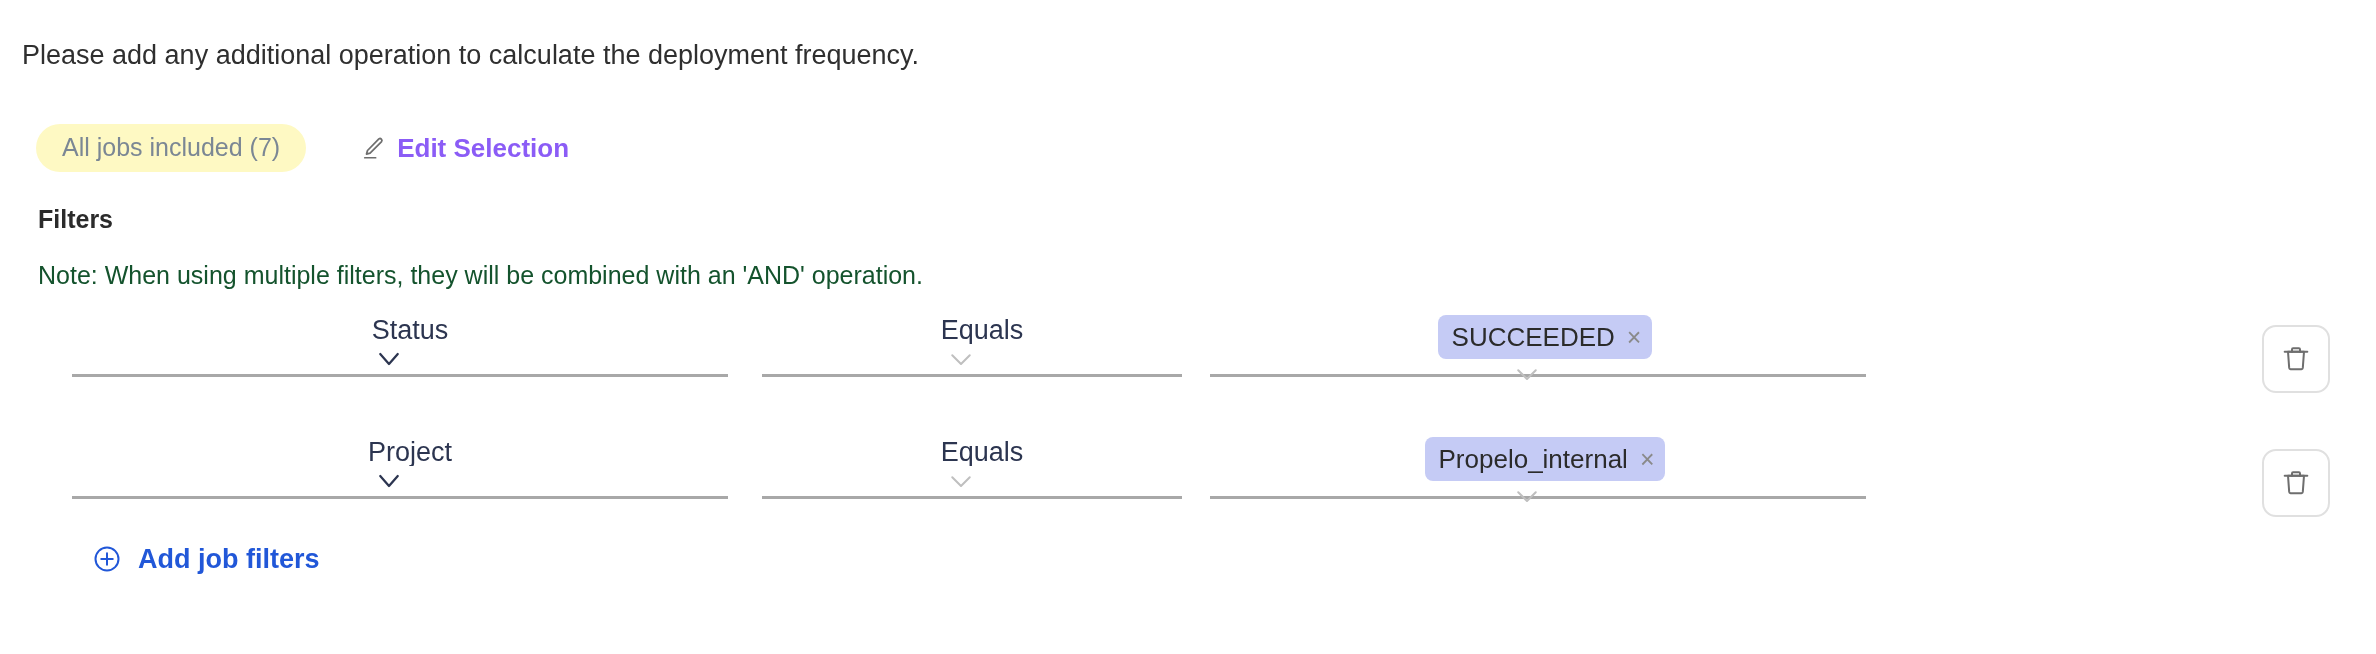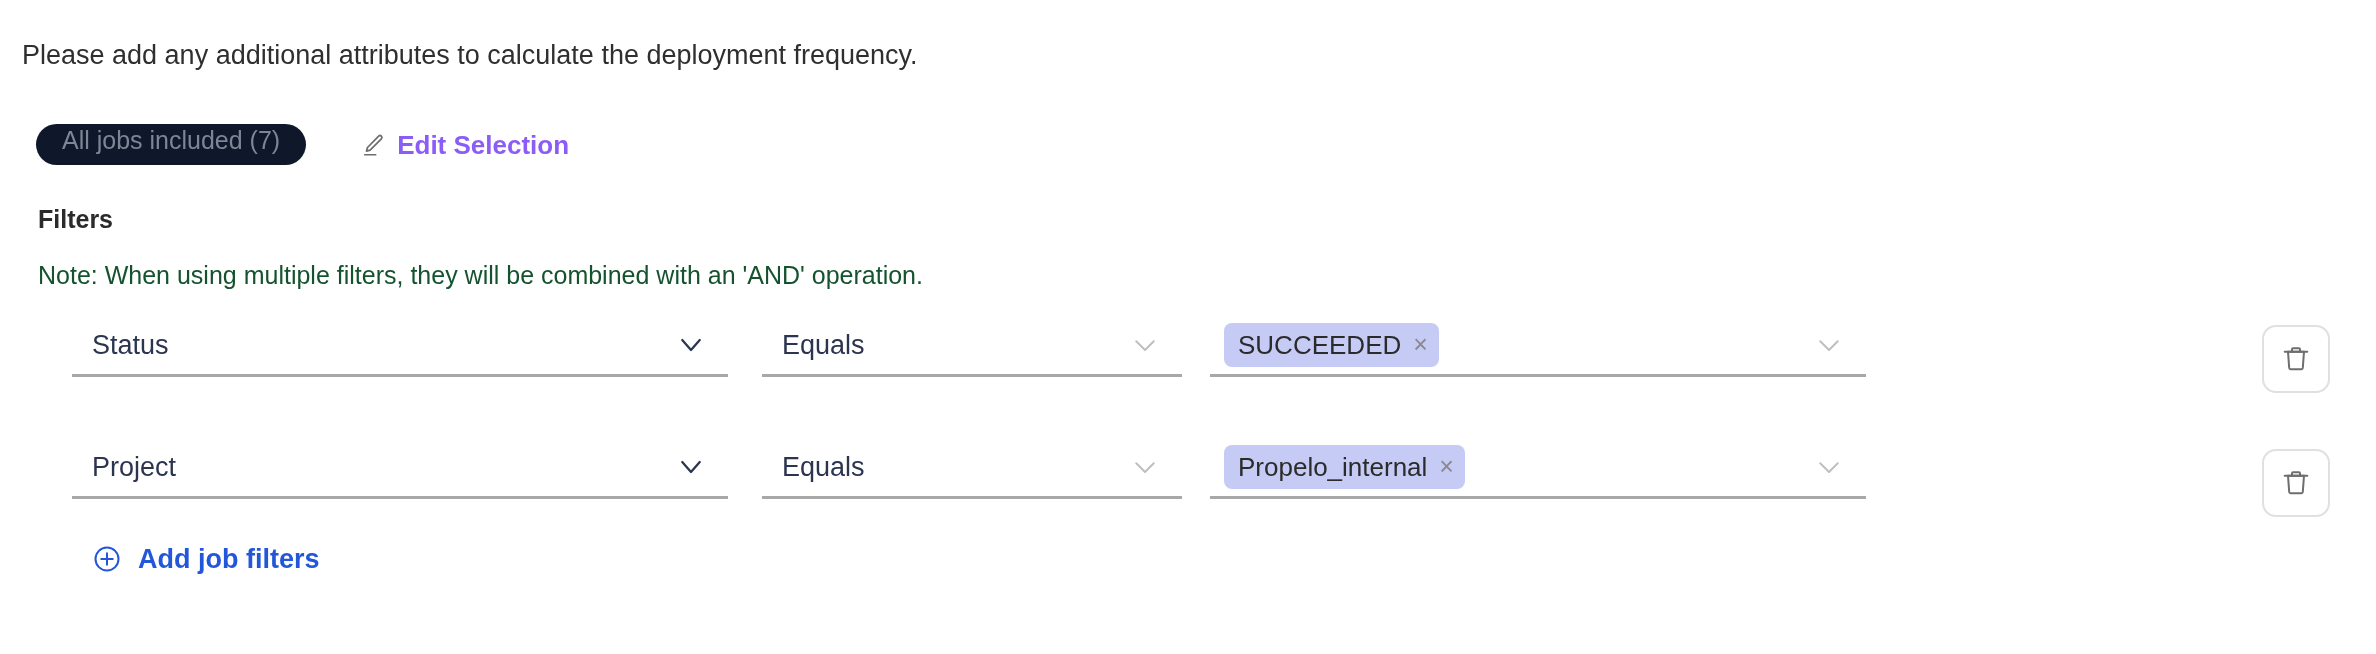--- a/index.html
+++ b/index.html
@@ -34,24 +34,24 @@
 
   
   .selection-row {
     position: absolute;
     left: 36px;
     top: 124px;
     display: flex;
     align-items: center;
   }
   .jobs-pill {
-    background: #0f172a;
+    background: #fef9c3;
     color: #7b8794;
     border-radius: 26px;
-    padding: 2px 26px 11px 26px;
+    padding: 9px 26px 11px 26px;
     font-size: 25px;
     line-height: 28px;
     white-space: nowrap;
   }
   .edit-selection {
     display: flex;
     align-items: center;
     margin-left: 55px;
     cursor: pointer;
     white-space: nowrap;
@@ -101,20 +101,21 @@
 
   .field {
     position: absolute;
     top: 0;
     height: 62px;
     border-bottom: 3px solid #a8a8a8;
     box-sizing: border-box;
     display: flex;
     align-items: center;
     cursor: pointer;
+    flex-direction: column;
   }
   .field.attribute {
     left: 72px;
     width: 656px;
   }
   .field.operator {
     left: 762px;
     width: 420px;
     align-items: center;
   }
@@ -217,21 +218,21 @@
     font-size: 27px;
     line-height: 30px;
     white-space: nowrap;
   }
 </style>
 </head>
 <body>
 
 <div class="page">
 
-  <div class="intro">Please add any additional attributes to calculate the deployment frequency.</div>
+  <div class="intro">Please add any additional operation to calculate the deployment frequency.</div>
 
   <div class="selection-row">
     <div class="jobs-pill">All jobs included (7)</div>
 
     <div class="edit-selection">
       <span class="pencil-icon">
         <svg viewBox="0 0 24 24" width="26" height="26" fill="none" stroke="#6e6e6e" stroke-width="1.6" stroke-linecap="round" stroke-linejoin="round">
           <path d="M16.5 3.6a1.8 1.8 0 0 1 2.5 2.5L8.4 16.7l-3.3.9.9-3.3z"></path>
           <line x1="3.5" y1="21" x2="13.5" y2="21"></line>
         </svg>

